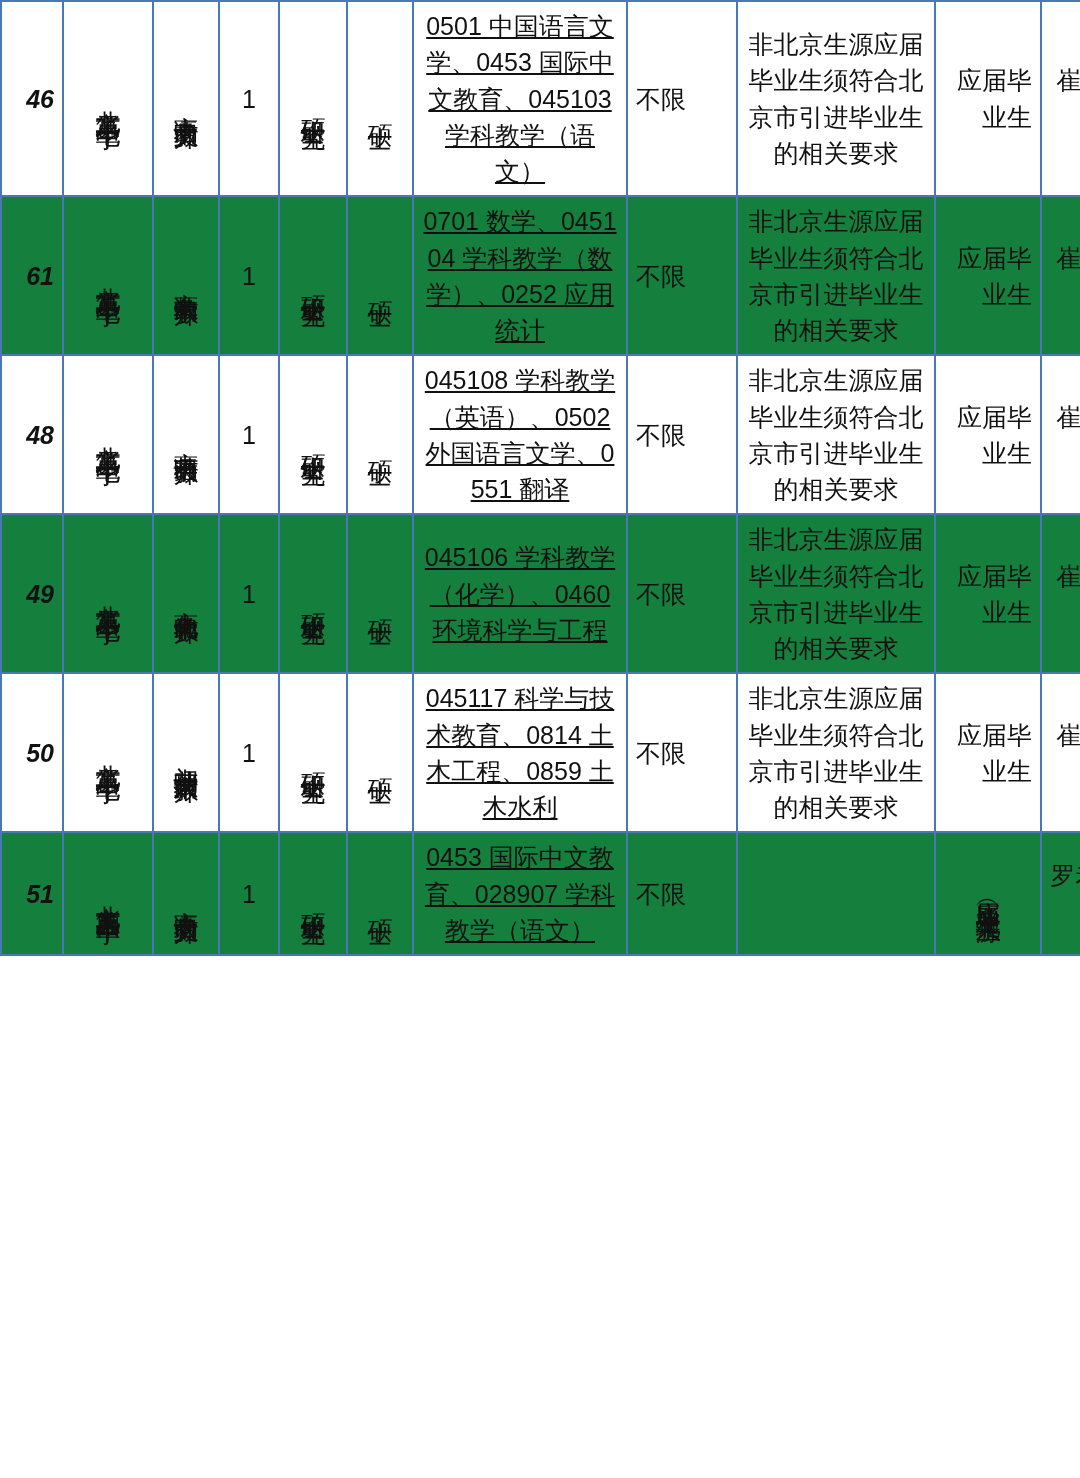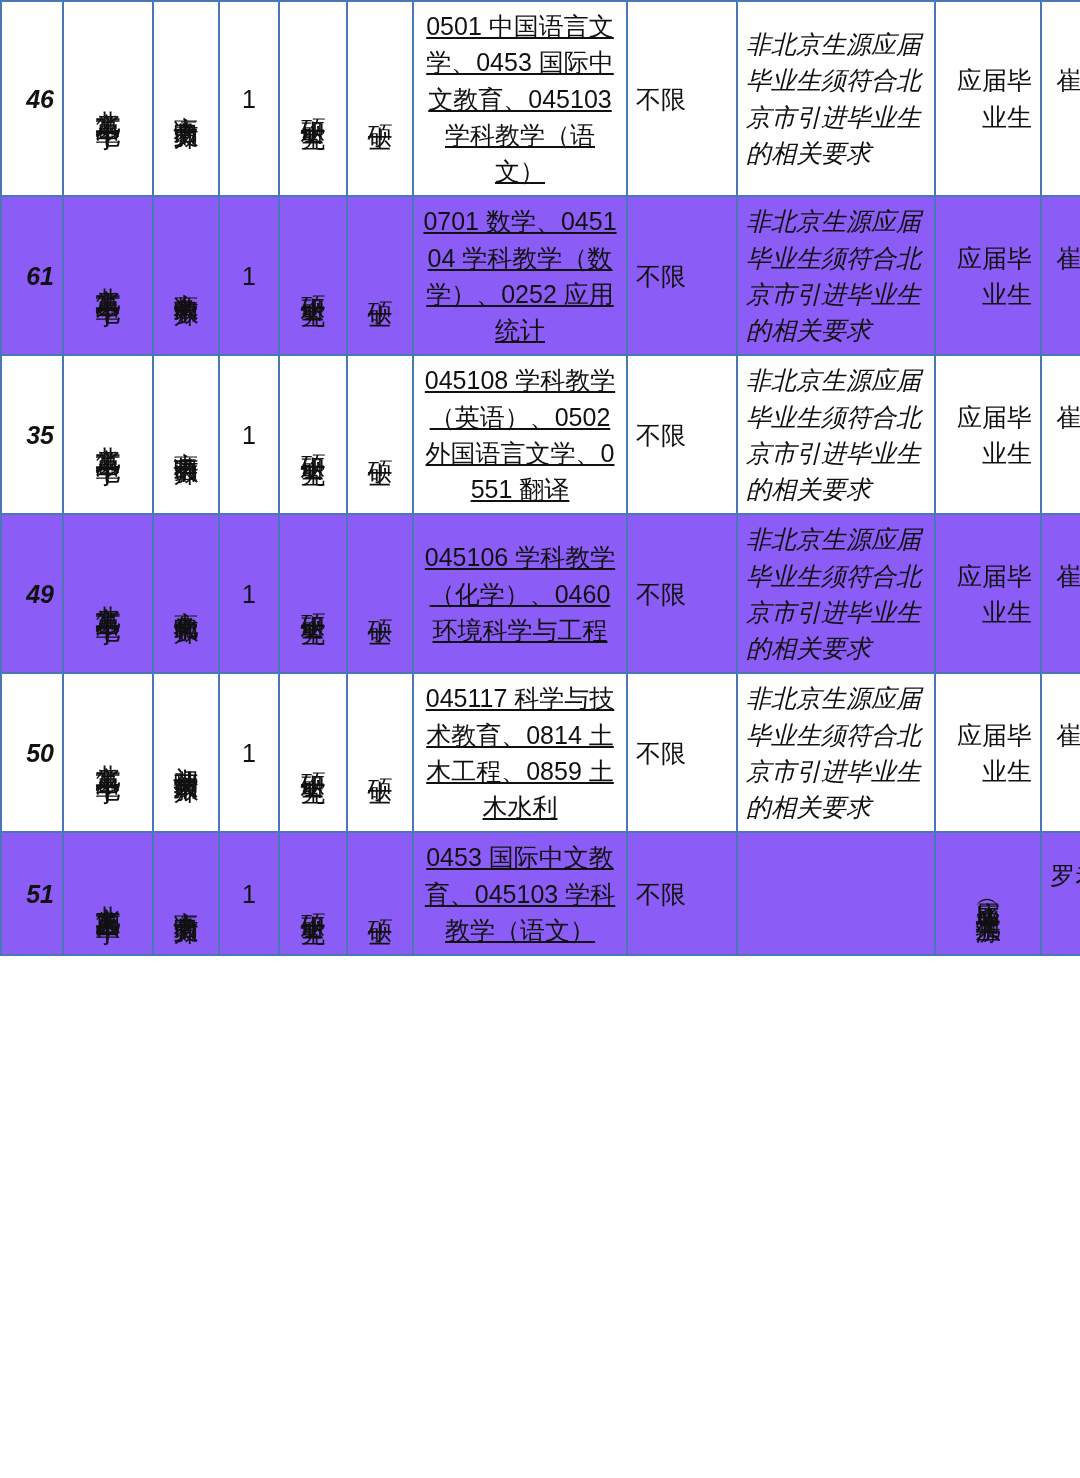--- a/index.html
+++ b/index.html
@@ -21,32 +21,32 @@
     border: 2px solid #4a78b5;
     vertical-align: middle;
     padding: 6px 8px;
     font-size: 25px;
     line-height: 1.45;
     color: #111;
     background: #ffffff;
     word-break: break-all;
   }
   tr.alt td {
-    background: #8b5cf6;
+    background: #15803d;
   }
   
   .c-index   { width: 44px;  text-align: right; font-weight: bold; font-size: 28px; font-style: italic; }
   .c-school  { width: 72px;  text-align: center; }
   .c-post    { width: 48px;  text-align: center; }
   .c-num     { width: 42px;  text-align: center; }
   .c-edu     { width: 50px;  text-align: center; }
   .c-degree  { width: 48px;  text-align: center; }
   .c-major   { width: 196px; text-align: center; text-decoration: underline; }
   .c-age     { width: 92px;  text-align: left; }
-  .c-other   { width: 180px; text-align: left; font-style: italic; }
+  .c-other   { width: 180px; text-align: center; }
   .c-type    { width: 88px;  text-align: right; }
   .c-contact { width: 150px; text-align: center; }
 
   
   .vtext {
     writing-mode: vertical-rl;
     text-orientation: upright;
     letter-spacing: 2px;
     margin: 0 auto;
     display: inline-block;
@@ -82,21 +82,21 @@
       <td class="c-edu cell-center"><span class="vtext">硕士研究生</span></td>
       <td class="c-degree cell-center"><span class="vtext">硕士</span></td>
       <td class="c-major">0701 数学、045104 学科教学（数学）、0252 应用统计</td>
       <td class="c-age">不限</td>
       <td class="c-other">非北京生源应届毕业生须符合北京市引进毕业生的相关要求</td>
       <td class="c-type">应届毕业生</td>
       <td class="c-contact">崔老师 65254674</td>
     </tr>
 
     <tr>
-      <td class="c-index">35</td>
+      <td class="c-index">48</td>
       <td class="c-school cell-center"><span class="vtext">北京市第二十七中学</span></td>
       <td class="c-post cell-center"><span class="vtext">高中英语教师</span></td>
       <td class="c-num">1</td>
       <td class="c-edu cell-center"><span class="vtext">硕士研究生</span></td>
       <td class="c-degree cell-center"><span class="vtext">硕士</span></td>
       <td class="c-major">045108 学科教学（英语）、0502 外国语言文学、0551 翻译</td>
       <td class="c-age">不限</td>
       <td class="c-other">非北京生源应届毕业生须符合北京市引进毕业生的相关要求</td>
       <td class="c-type">应届毕业生</td>
       <td class="c-contact">崔老师 65254674</td>
@@ -130,21 +130,21 @@
       <td class="c-contact">崔老师 65254674</td>
     </tr>
 
     <tr class="alt">
       <td class="c-index">51</td>
       <td class="c-school cell-center"><span class="vtext">北京市第五十四中学</span></td>
       <td class="c-post cell-center"><span class="vtext">高中语文教师</span></td>
       <td class="c-num">1</td>
       <td class="c-edu cell-center"><span class="vtext">硕士研究生</span></td>
       <td class="c-degree cell-center"><span class="vtext">硕士</span></td>
-      <td class="c-major">0453 国际中文教育、045103 学科教学（语文）</td>
+      <td class="c-major">0453 国际中文教育、028907 学科教学（语文）</td>
       <td class="c-age">不限</td>
       <td class="c-other"></td>
       <td class="c-type cell-center"><span class="vtext">应届毕业生（北京生源）</span></td>
       <td class="c-contact">罗老师 84211412</td>
     </tr>
 
   </tbody>
 </table>
 
 </body></html>

